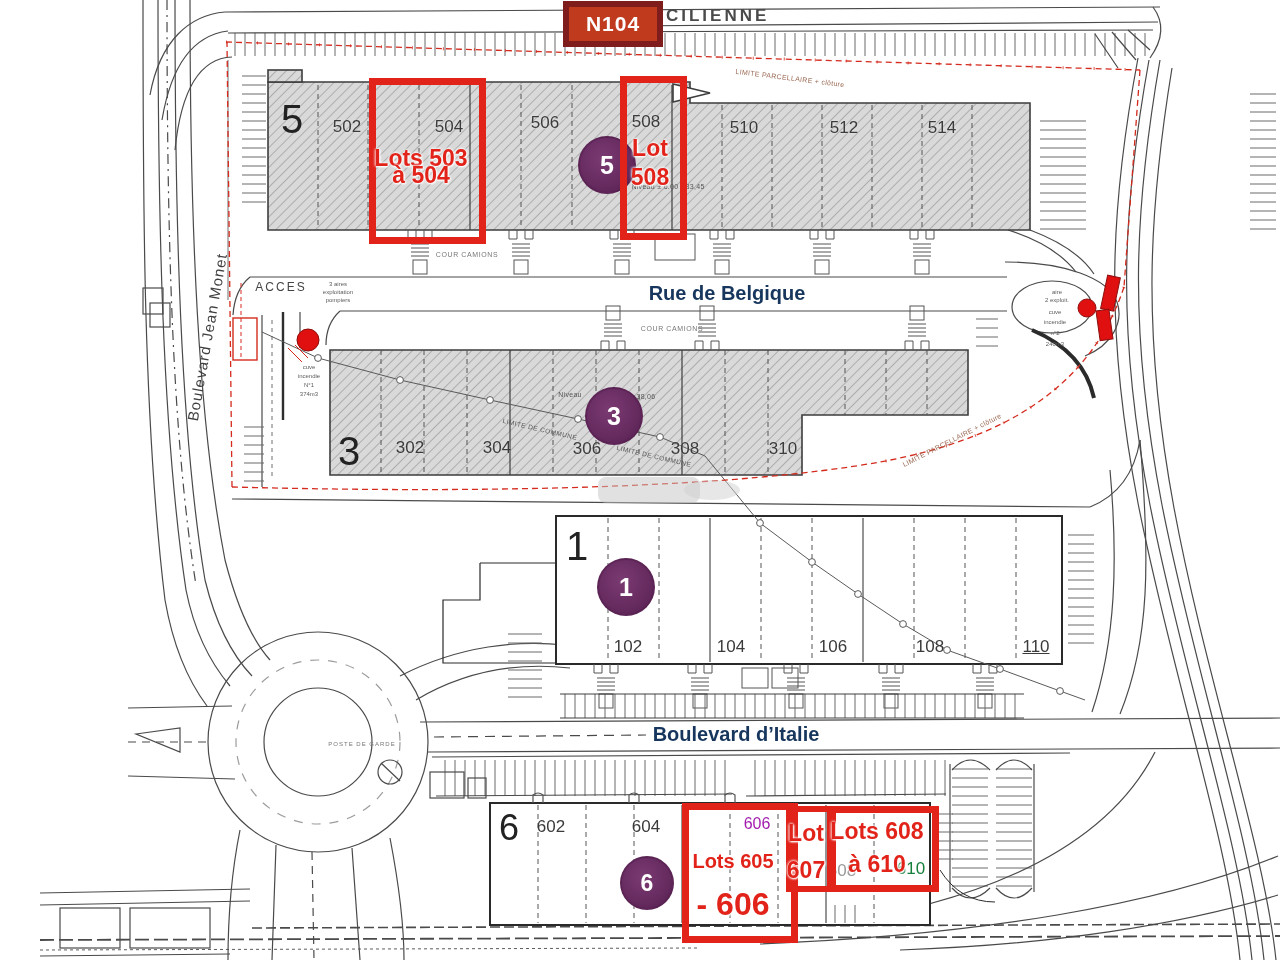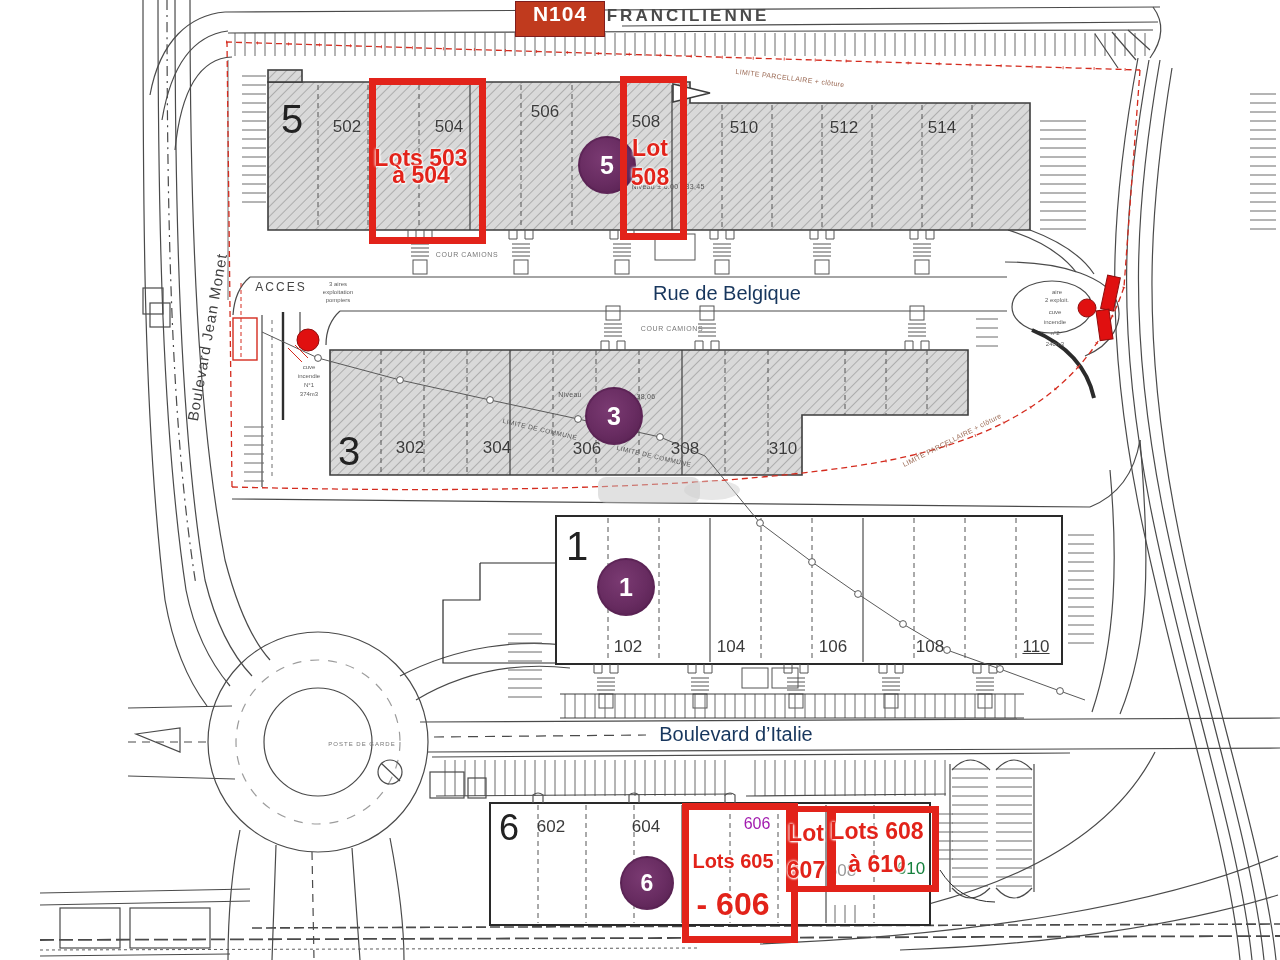--- a/index.html
+++ b/index.html
@@ -2,32 +2,32 @@
 <html><head>
 <meta charset="utf-8">
 <style>
   html,body{margin:0;padding:0;background:#fff;}
   #canvas{position:relative;width:1280px;height:960px;background:#fff;overflow:hidden;
           font-family:"Liberation Sans", sans-serif;}
   svg{position:absolute;left:0;top:0;z-index:1;}
   .t{position:absolute;transform:translate(-50%,-50%);white-space:nowrap;z-index:2;color:#333;}
   .lot{font-size:17px;color:#3b3b3b;text-shadow:0 0 2px rgba(255,255,255,.6);}
   .bignum{font-size:40px;color:#222;}
-  .street{font-size:20px;font-weight:400;color:#17365d;text-shadow:0 0 3px #fff,0 0 4px #fff;z-index:2;}
+  .street{font-size:20px;font-weight:700;color:#17365d;text-shadow:0 0 3px #fff,0 0 4px #fff;z-index:2;}
   .tiny{font-size:7px;color:#666;letter-spacing:.3px;}
   .micro{font-size:6px;color:#5c5c5c;}
   .redlbl{color:#e2231a;font-weight:700;font-size:23px;z-index:5;
           text-shadow:0 0 3px #fff,0 0 3px #fff,1px 1px 2px #fff;}
   .redbox{position:absolute;border:7px solid #e2231a;z-index:4;background:transparent;}
   .badge{position:absolute;width:54px;height:54px;border-radius:50%;z-index:3;
          background:radial-gradient(circle at 42% 38%, #7a3a72 0%, #682c61 55%, #541f4e 100%);
          border:2px solid rgba(84,31,78,.55);
          color:#fff;font-weight:700;font-size:25px;display:flex;align-items:center;justify-content:center;}
-  .n104{position:absolute;left:515px;top:1px;width:88px;height:34px;background:#c03a1e;
-        border:1px solid #7f1d1d;z-index:4;display:flex;justify-content:center;
+  .n104{position:absolute;left:563px;top:1px;width:88px;height:34px;background:#c03a1e;
+        border:6px solid #7f1d1d;z-index:4;display:flex;align-items:center;justify-content:center;
         color:#fff;font-weight:700;font-size:21px;letter-spacing:1px;}
   .faded{color:#a21caf;}
 </style>
 </head>
 <body>
 
 <div id="canvas">
 
 <svg width="1280" height="960" viewBox="0 0 1280 960">
   <defs>
@@ -324,21 +324,21 @@
 <div class="redbox" style="left:827px;top:806px;width:98px;height:72px;"></div>
 
 <div class="t" style="left:688px;top:16px;font-size:17px;color:#4a4a4a;letter-spacing:3px;font-weight:600;">FRANCILIENNE</div>
 <div class="t street" style="left:727px;top:293px;">Rue de Belgique</div>
 <div class="t street" style="left:736px;top:734px;">Boulevard d’Italie</div>
 <div class="t" style="left:207px;top:337px;font-size:15px;color:#3f3f3f;letter-spacing:1px;transform:translate(-50%,-50%) rotate(-80deg);">Boulevard Jean Monet</div>
 
 <div class="t bignum" style="left:292px;top:119px;">5</div>
 <div class="t lot" style="left:347px;top:127px;">502</div>
 <div class="t lot" style="left:449px;top:127px;">504</div>
-<div class="t lot" style="left:545px;top:112px;">506</div>
+<div class="t lot" style="left:545px;top:123px;">506</div>
 <div class="t lot" style="left:646px;top:122px;">508</div>
 <div class="t lot" style="left:744px;top:128px;">510</div>
 <div class="t lot" style="left:844px;top:128px;">512</div>
 <div class="t lot" style="left:942px;top:128px;">514</div>
 <div class="t tiny" style="left:668px;top:186px;color:#555;">Niveau ± 6.00 - 83,45</div>
 <div class="t redlbl" style="left:421px;top:158px;">Lots 503</div>
 <div class="t redlbl" style="left:421px;top:175px;">à 504</div>
 <div class="t redlbl" style="left:650px;top:148px;">Lot</div>
 <div class="t redlbl" style="left:650px;top:177px;">508</div>
 

